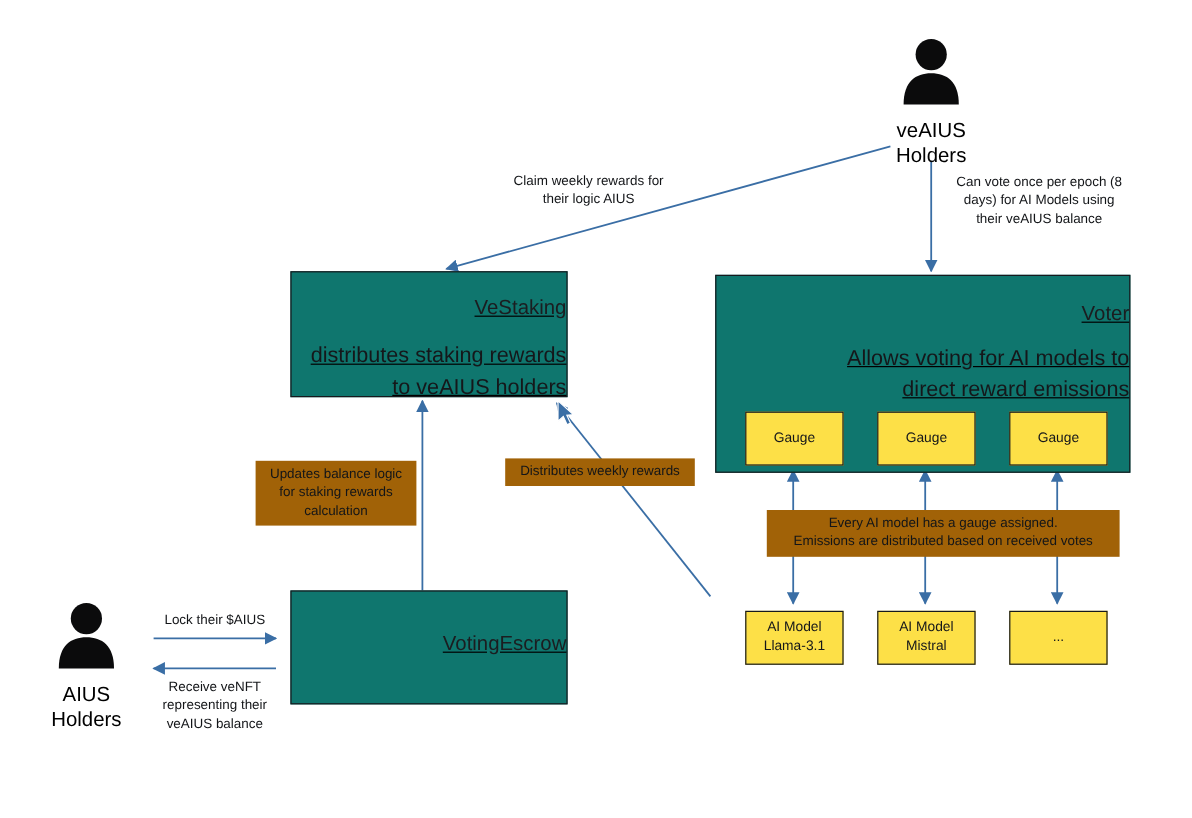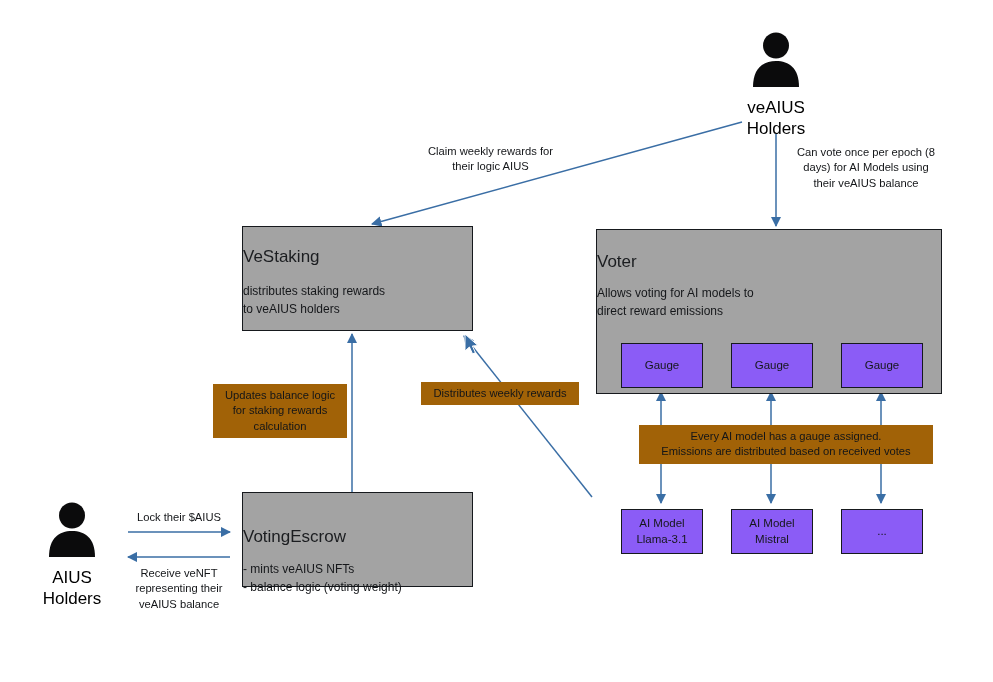--- a/index.html
+++ b/index.html
@@ -23,40 +23,41 @@
     position: absolute;
     left: 0;
     top: 0;
     width: 993px;
     height: 682px;
     pointer-events: none;
   }
   .node {
     position: absolute;
     box-sizing: border-box;
-    background: #a3a3a3;
+    background: #0f766e;
     border: 1.4px solid #16191d;
-    text-align: left;
+    text-align: right;
+    text-decoration: underline;
   }
   .node-title {
     font-size: 17px;
     color: #1b1d20;
     line-height: 1.2;
     white-space: pre-line;
   }
   .node-sub {
-    font-size: 12px;
+    font-size: 18px;
     color: #15171a;
     line-height: 1.45;
     white-space: pre-line;
   }
   .chip {
     position: absolute;
     box-sizing: border-box;
-    background: #8b5cf6;
+    background: #fde047;
     border: 1.4px solid #16191d;
     display: flex;
     align-items: center;
     justify-content: center;
     text-align: center;
     font-size: 11.5px;
     color: #15171a;
     line-height: 1.35;
     white-space: pre-line;
   }
@@ -155,22 +156,20 @@
   </div>
   <div class="chip" style="left:731px; top:343px; width:82px; height:45px;">
     <span>Gauge</span>
   </div>
   <div class="chip" style="left:841px; top:343px; width:82px; height:45px;">
     <span>Gauge</span>
   </div>
 
   <div class="node" style="left:242px; top:492px; width:231px; height:95px; padding-top:34px;">
     <div class="node-title">VotingEscrow</div>
-    <div class="node-sub" style="margin-top:14px;">- mints veAIUS NFTs
-- balance logic (voting weight)</div>
   </div>
 
   <div class="chip" style="left:621px; top:509px; width:82px; height:45px;">
     <span>AI Model
 Llama-3.1</span>
   </div>
   <div class="chip" style="left:731px; top:509px; width:82px; height:45px;">
     <span>AI Model
 Mistral</span>
   </div>

